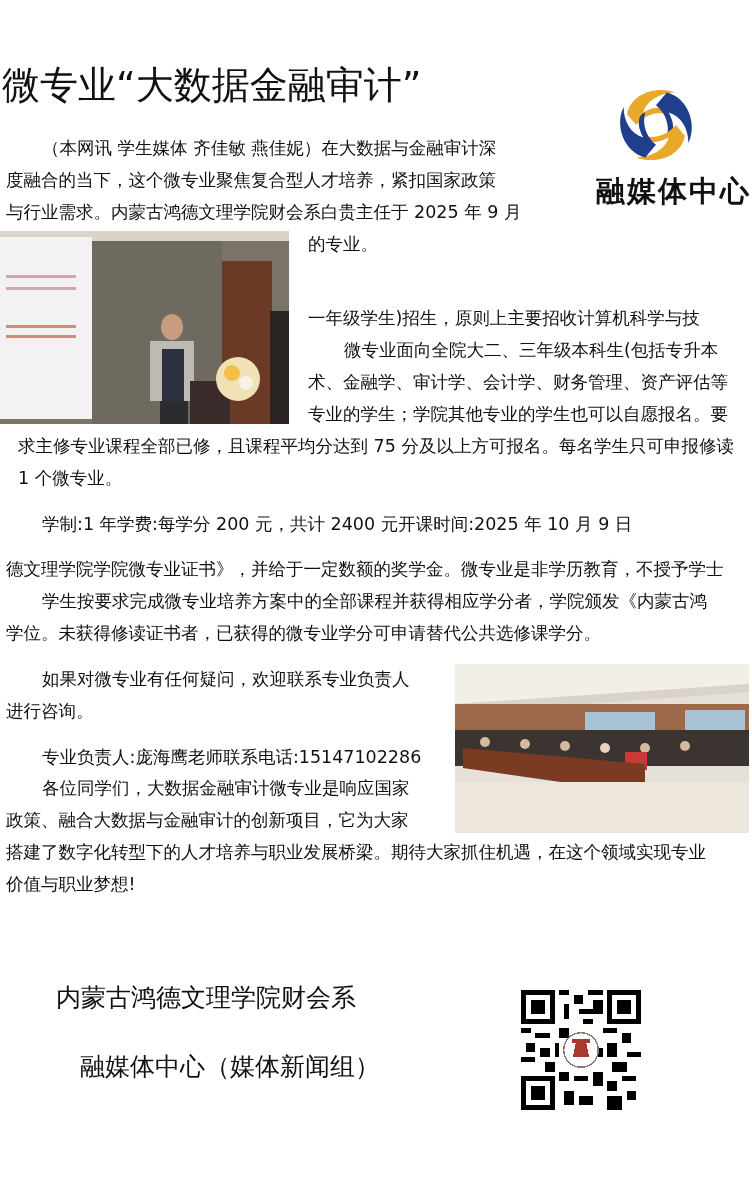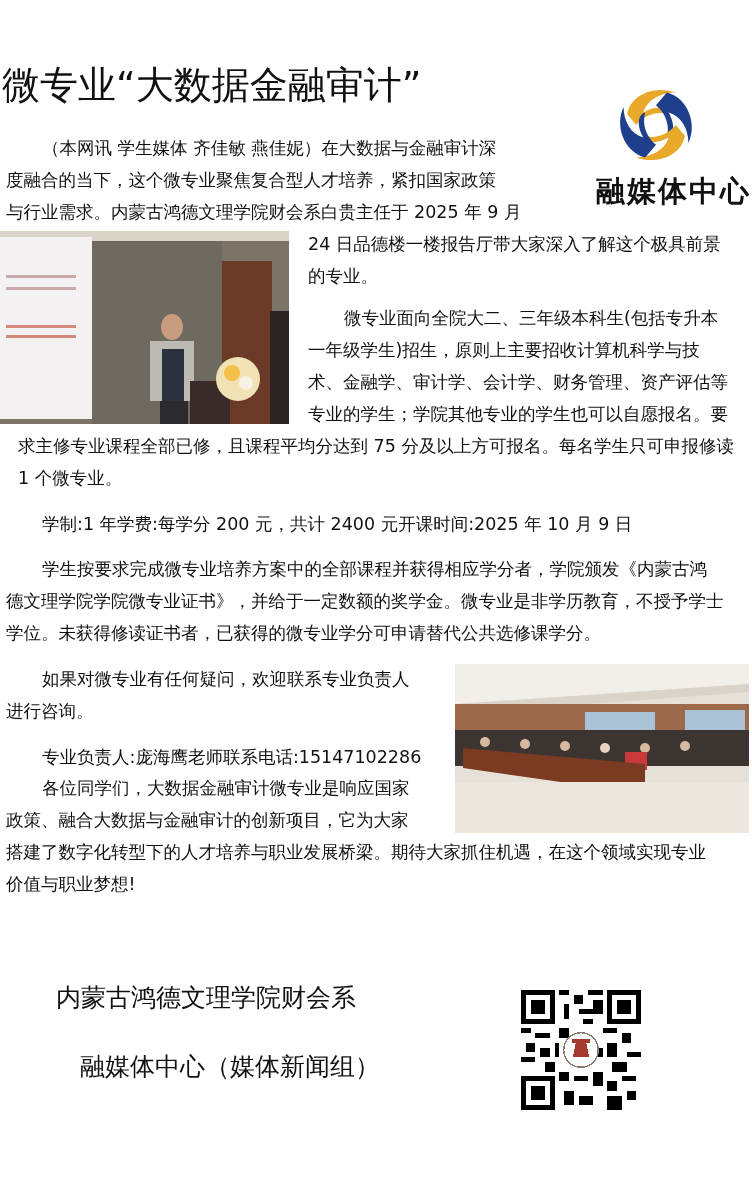--- a/index.html
+++ b/index.html
@@ -84,42 +84,41 @@
     <ellipse cx="172" cy="96" rx="11" ry="13" fill="#c89c7f"></ellipse>
     <rect x="160" y="170" width="28" height="23" fill="#2b2b2f"></rect>
     <rect x="190" y="150" width="40" height="43" fill="#3a2a2a"></rect>
     <circle cx="238" cy="148" r="22" fill="#f0e2b4"></circle>
     <circle cx="232" cy="142" r="8" fill="#f5c04a"></circle>
     <circle cx="246" cy="152" r="7" fill="#f7f2e4"></circle>
   </svg>
 </div>
 
 <div class="p" style="left:304px; top:224px;">
-  <span class="line">24 日品德楼一楼报告厅带大家深入了解这个极具前景</span>
   <span class="line">的专业。</span>
 </div>
 
 <div class="p" style="left:304px; top:298px;">
+  <span class="line">一年级学生)招生，原则上主要招收计算机科学与技</span>
   <span class="line indent">微专业面向全院大二、三年级本科生(包括专升本</span>
-  <span class="line">一年级学生)招生，原则上主要招收计算机科学与技</span>
   <span class="line">术、金融学、审计学、会计学、财务管理、资产评估等</span>
   <span class="line">专业的学生；学院其他专业的学生也可以自愿报名。要</span>
 </div>
 <div class="p" style="left:14px; top:426px;">
   <span class="line">求主修专业课程全部已修，且课程平均分达到 75 分及以上方可报名。每名学生只可申报修读</span>
   <span class="line">1 个微专业。</span>
 </div>
 
 <div class="p" style="left:2px; top:504px;">
   <span class="line indent">学制:1 年学费:每学分 200 元，共计 2400 元开课时间:2025 年 10 月 9 日</span>
 </div>
 
 <div class="p" style="left:2px; top:549px;">
+  <span class="line">德文理学院学院微专业证书》，并给于一定数额的奖学金。微专业是非学历教育，不授予学士</span>
   <span class="line indent">学生按要求完成微专业培养方案中的全部课程并获得相应学分者，学院颁发《内蒙古鸿</span>
-  <span class="line">德文理学院学院微专业证书》，并给于一定数额的奖学金。微专业是非学历教育，不授予学士</span>
   <span class="line">学位。未获得修读证书者，已获得的微专业学分可申请替代公共选修课学分。</span>
 </div>
 
 <div class="p" style="left:2px; top:659px;">
   <span class="line indent">如果对微专业有任何疑问，欢迎联系专业负责人</span>
   <span class="line">进行咨询。</span>
 </div>
 
 <div class="p" style="left:2px; top:737px;">
   <span class="line indent">专业负责人:庞海鹰老师联系电话:15147102286</span>

